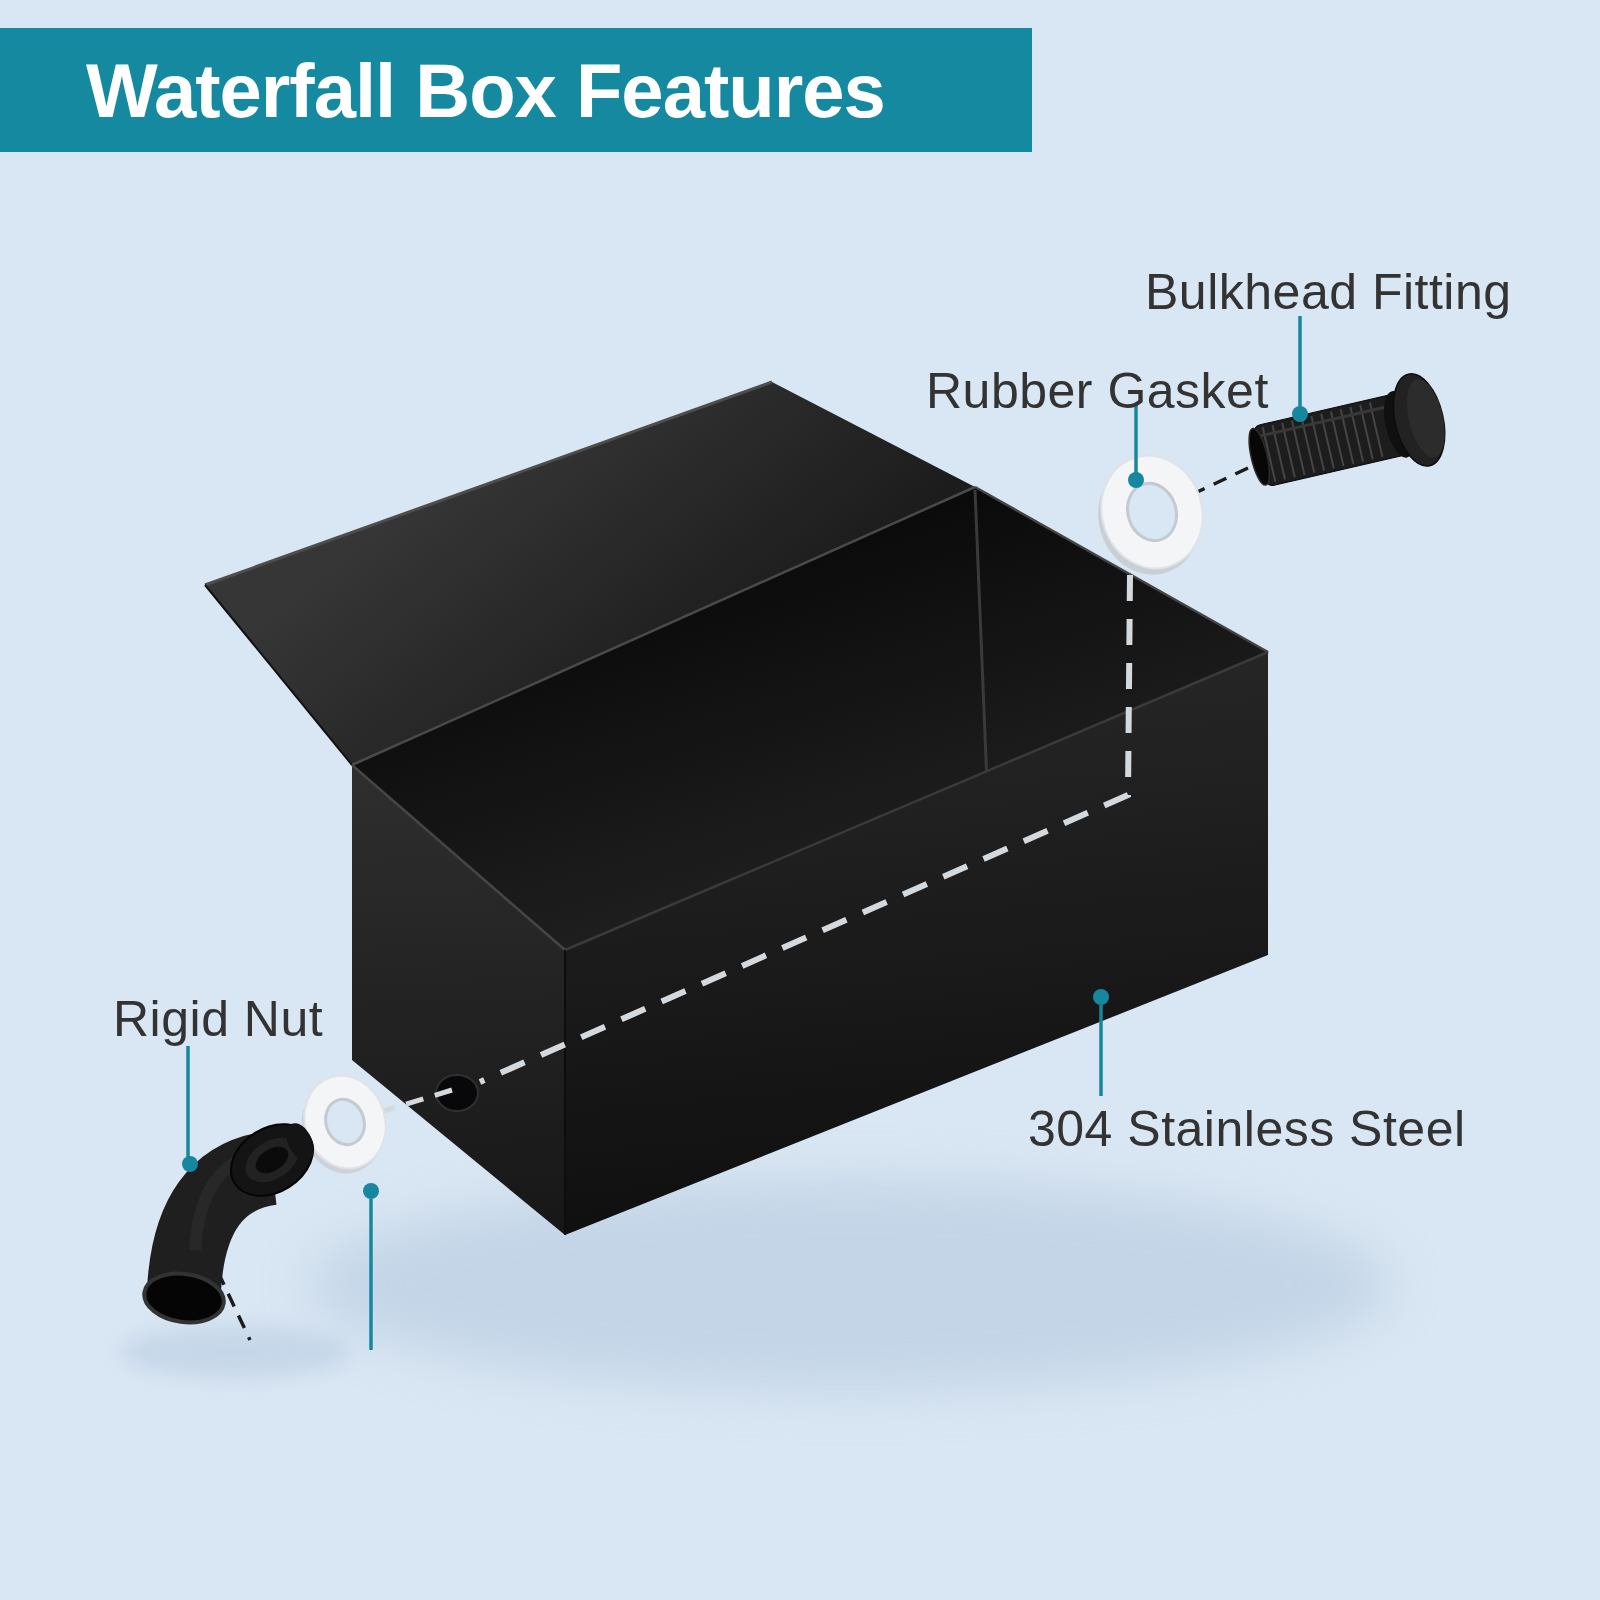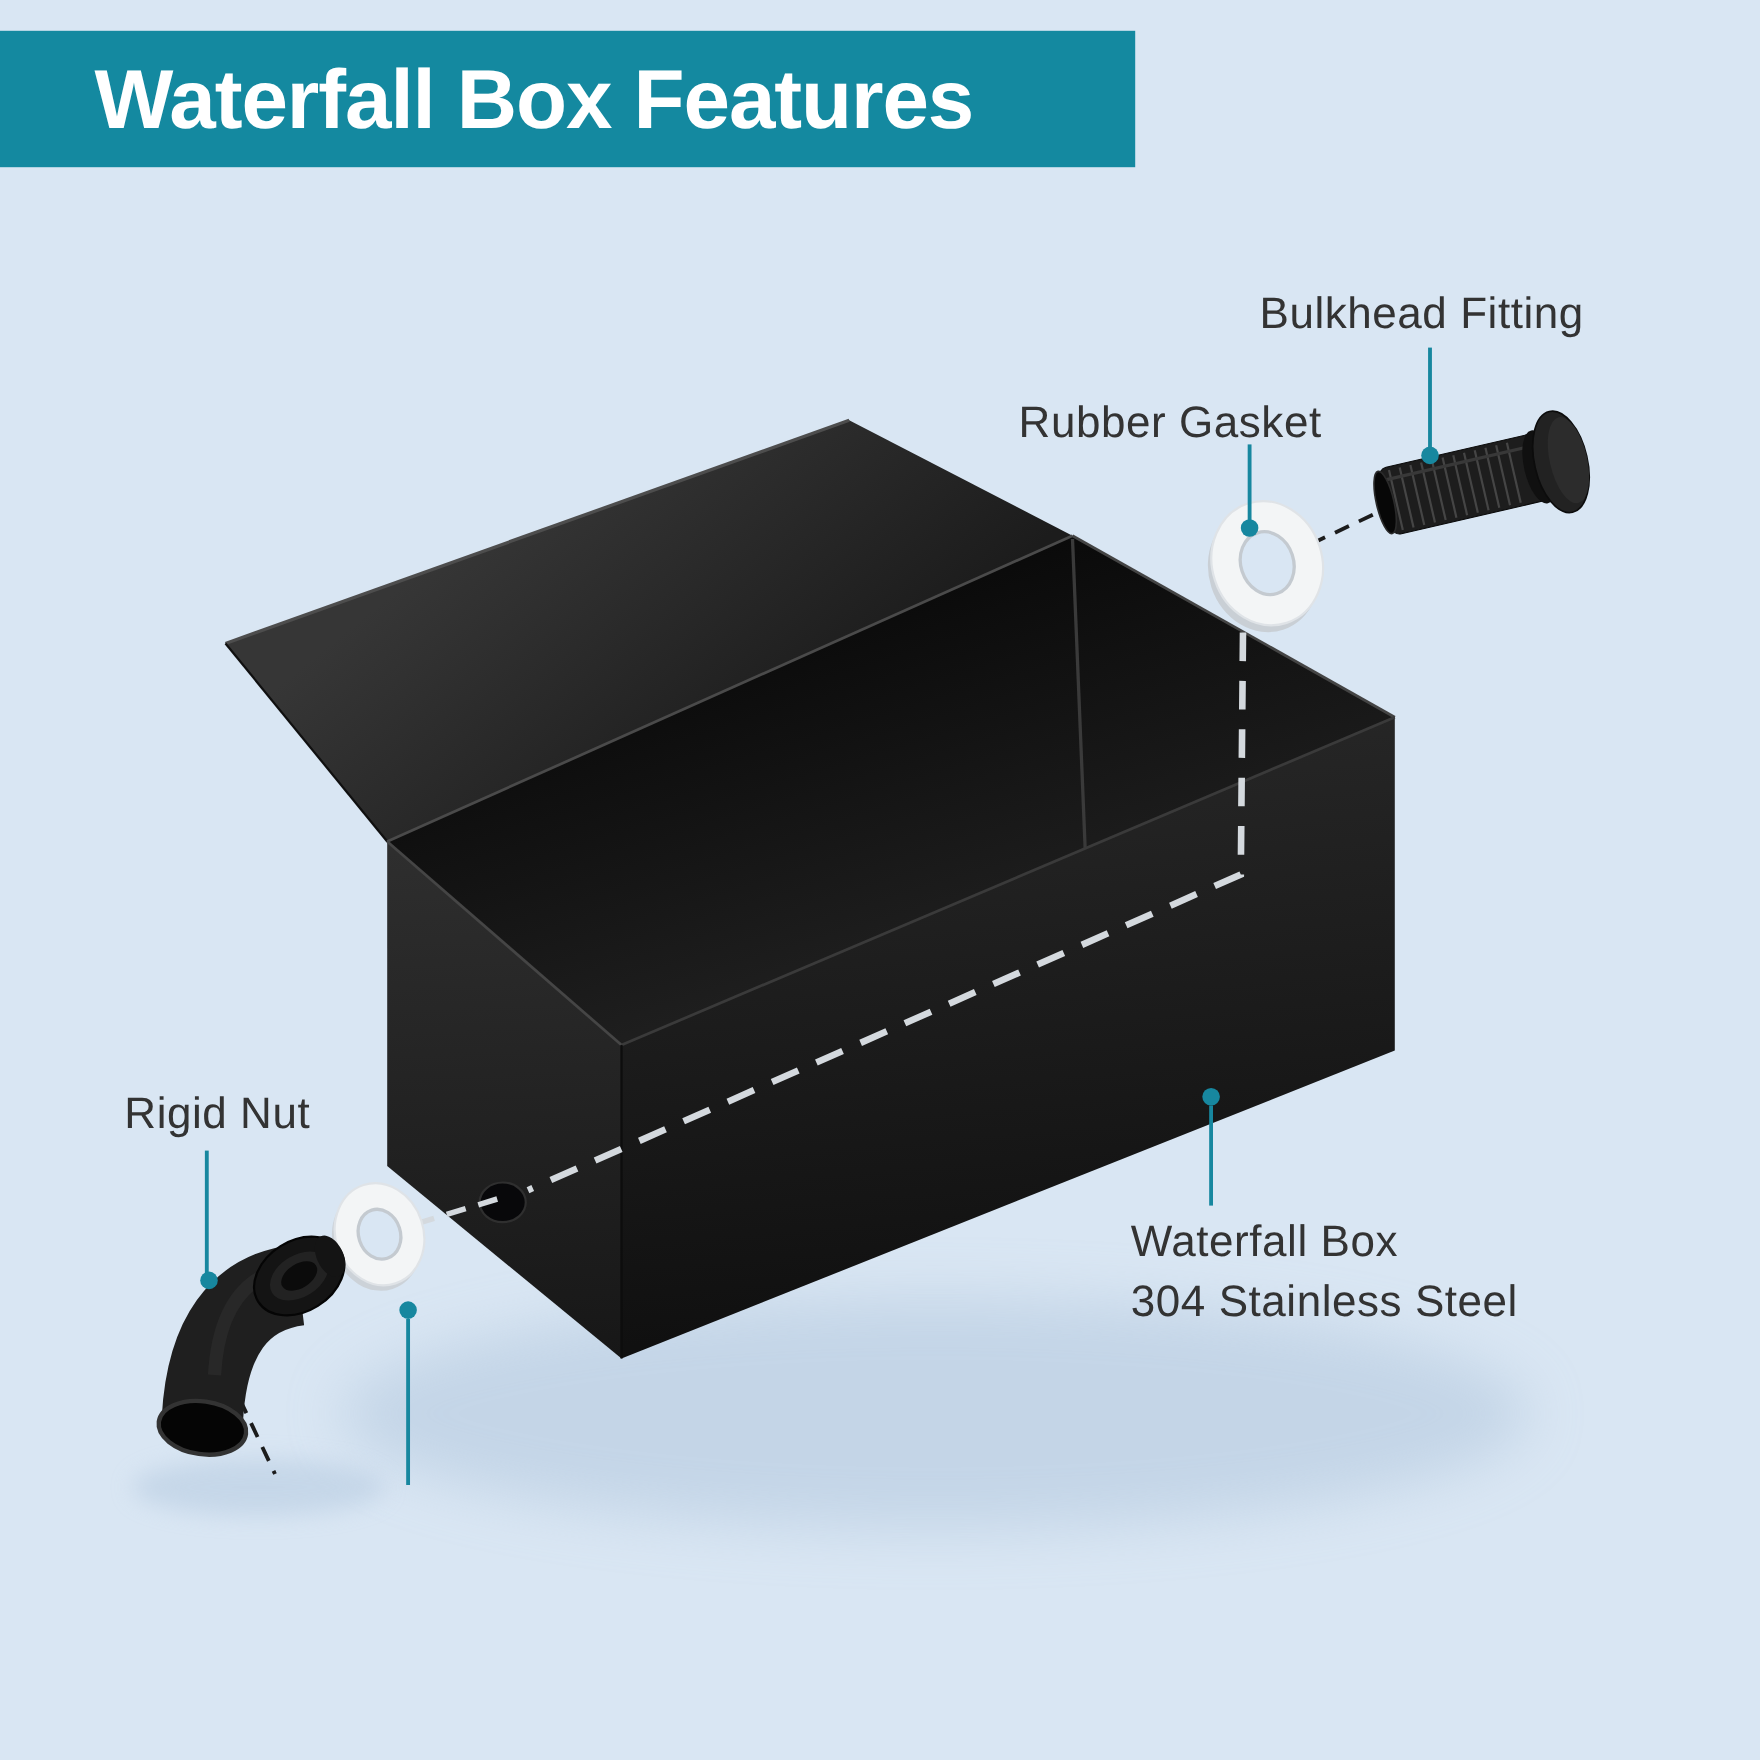--- a/index.html
+++ b/index.html
@@ -8,21 +8,21 @@
     --box-metal:#1d1d1d;
   }
   html,body{margin:0;padding:0;}
   body{background:var(--background);font-family:"Liberation Sans","DejaVu Sans",sans-serif;}
   .stage{position:relative;width:1600px;height:1600px;background:var(--background);overflow:hidden;}
   .stage svg{position:absolute;left:0;top:0;}
   .banner{position:absolute;left:0;top:28px;width:1032px;height:124px;background:var(--banner);
           display:flex;align-items:center;}
   .banner .title{color:var(--banner-text);font-size:76px;font-weight:700;letter-spacing:-1px;
                  padding-left:86px;white-space:nowrap;}
-  .callout{position:absolute;color:var(--label-text);font-size:40px;letter-spacing:.5px;white-space:nowrap;}
+  .callout{position:absolute;color:var(--label-text);font-size:50px;letter-spacing:.5px;white-space:nowrap;}
   .callout.multi div{line-height:54px;}
 </style>
 </head>
 <body>
 
 <div class="stage">
 
   <svg width="1600" height="1600" viewBox="0 0 1600 1600">
     <defs>
       <linearGradient id="gLid" gradientUnits="userSpaceOnUse" x1="480" y1="440" x2="690" y2="700">
@@ -150,17 +150,16 @@
   </svg>
 
   <div class="banner">
     <div class="title">Waterfall Box Features</div>
   </div>
 
   <div class="callout" style="left:1145px;top:263px">Bulkhead Fitting</div>
   <div class="callout" style="left:926px;top:362px">Rubber Gasket</div>
   <div class="callout" style="left:113px;top:990px">Rigid Nut</div>
   <div class="callout multi" style="left:1028px;top:1102px">
-    <div>Waterfall Box</div>
     <div>304 Stainless Steel</div>
   </div>
 
 </div>
 
 </body></html>

